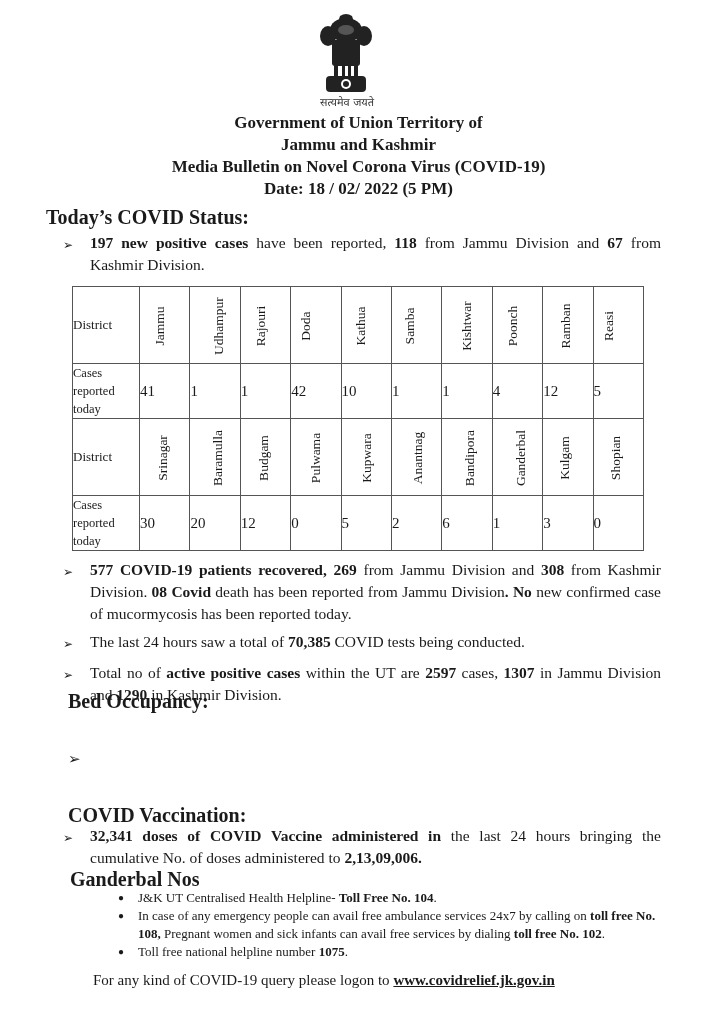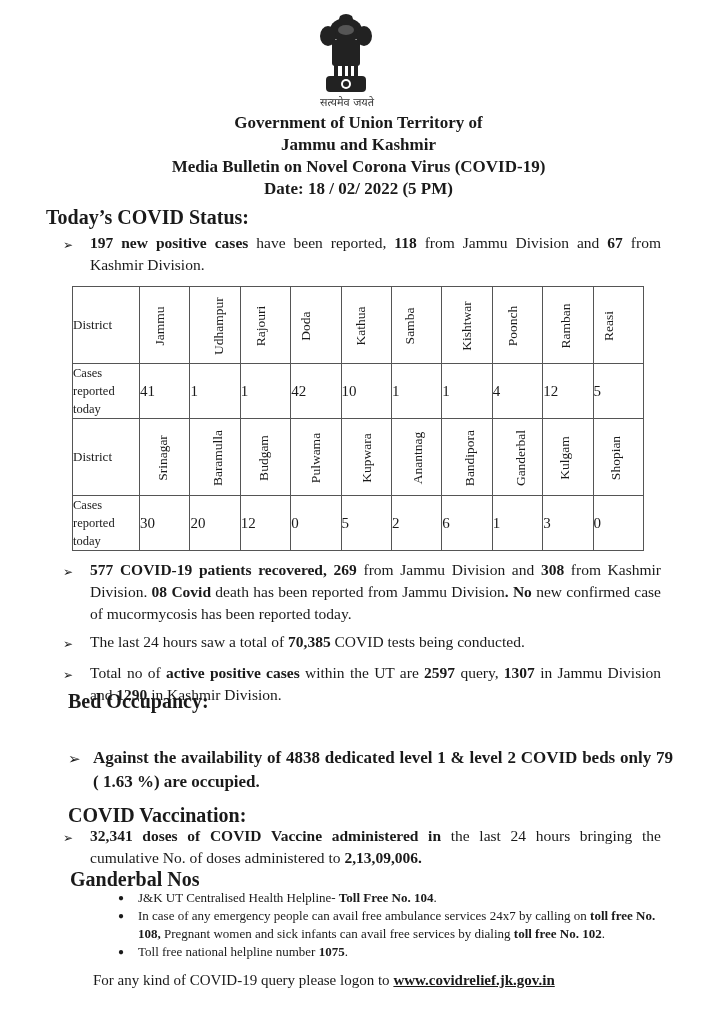--- a/index.html
+++ b/index.html
@@ -131,26 +131,25 @@
   </tbody>
     </table>
 
   <span class="arrow" style="left:63px; top:565px;">➢</span>
   <div class="para" style="left:90px; top:559px; width:571px;"><b>577 COVID-19 patients recovered, 269</b><span> from Jammu Division and </span><b>308</b><span> from Kashmir Division. </span><b>08 Covid</b><span> death has been reported from Jammu Division</span><b>. No</b><span> new confirmed case of mucormycosis has been reported today.</span></div>
 
   <span class="arrow" style="left:63px; top:637px;">➢</span>
   <div class="para" style="left:90px; top:631px; width:571px;"><span>The last 24 hours saw a total of </span><b>70,385</b><span> COVID tests being conducted.</span></div>
 
   <span class="arrow" style="left:63px; top:668px;">➢</span>
-  <div class="para" style="left:90px; top:662px; width:571px;"><span>Total no of </span><b>active positive cases</b><span> within the UT are </span><b>2597</b><span> query, </span><b>1307</b><span> in Jammu Division and </span><b>1290</b><span> in Kashmir Division.</span></div>
+  <div class="para" style="left:90px; top:662px; width:571px;"><span>Total no of </span><b>active positive cases</b><span> within the UT are </span><b>2597</b><span> cases, </span><b>1307</b><span> in Jammu Division and </span><b>1290</b><span> in Kashmir Division.</span></div>
 
   <div class="section-title" style="left:68px; top:690px;text-align:right;">Bed Occupancy:</div>
 
   <span class="arrow big" style="left:68px; top:750px;">➢</span>
-  <div class="para big" style="left:93px; top:746px; width:580px;">Against the availability of 4838 dedicated level 1 &amp; level 2 COVID beds only 79 ( 1.63 %) are occupied.</div>
 
   <div class="section-title" style="left:68px; top:804px;">COVID Vaccination:</div>
 
   <span class="arrow" style="left:63px; top:831px;">➢</span>
   <div class="para" style="left:90px; top:825px; width:571px;"><b>32,341 doses of COVID Vaccine administered in</b><span> the last 24 hours bringing the cumulative No. of doses administered to </span><b>2,13,09,006.</b></div>
 
   <div class="section-title" style="left:70px; top:868px;">Ganderbal Nos</div>
 
   <div class="helpline-list">
     <div class="item">

